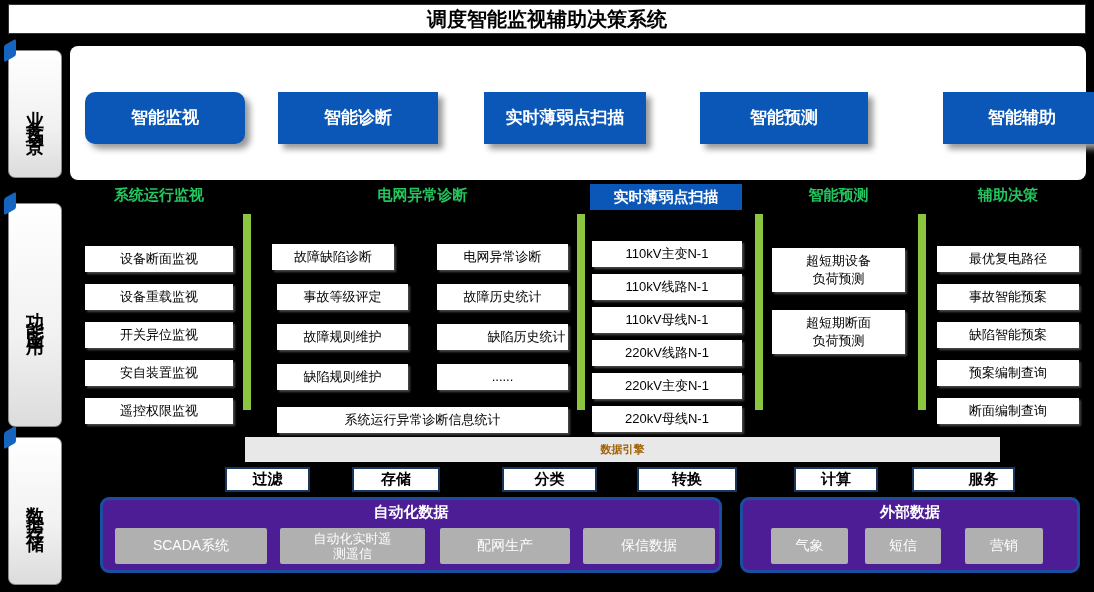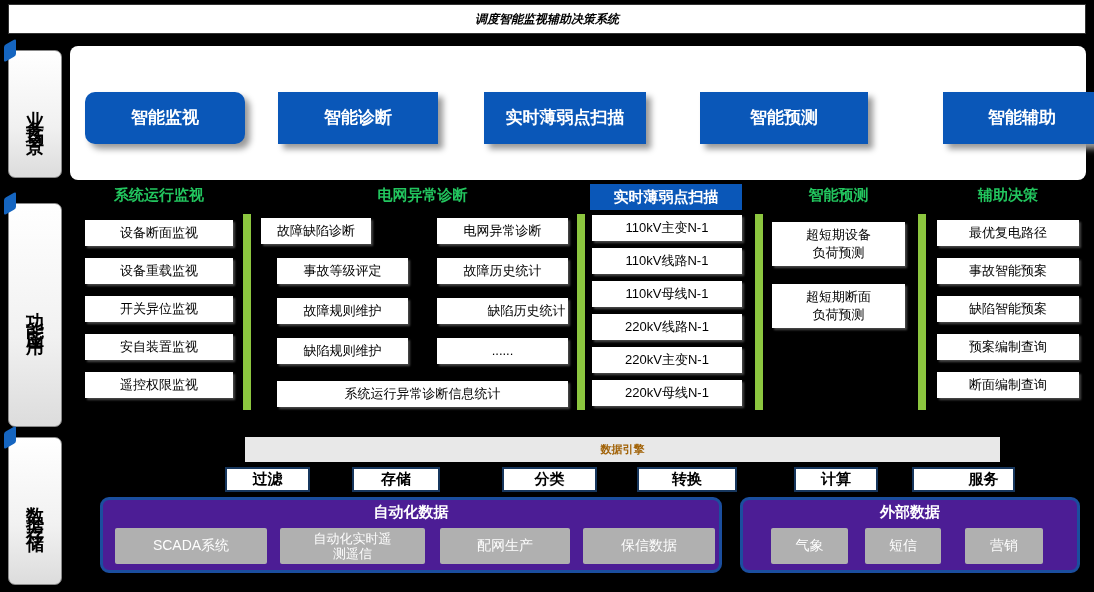--- a/index.html
+++ b/index.html
@@ -2,21 +2,21 @@
 <html><head>
 <meta charset="utf-8">
 <style>
   * { margin:0; padding:0; box-sizing:border-box; }
   html,body { background:#000; }
   body { font-family:"Liberation Sans","DejaVu Sans",sans-serif; }
   .canvas { position:relative; width:1094px; height:592px; background:#000; overflow:hidden; margin:0 auto; }
 
   .title-bar { position:absolute; left:8px; top:4px; width:1078px; height:30px;
     background:#fff; border:1px solid #333; text-align:center; line-height:28px;
-    font-size:12px; font-weight:bold; color:#000;font-style:italic; }
+    font-size:20px; font-weight:bold; color:#000; }
 
   .side-tab { position:absolute; left:8px; width:54px;
     background:linear-gradient(180deg,#ffffff 0%,#f1f1f1 60%,#dcdcdc 100%);
     border:1px solid #8a8a8a; border-radius:7px;
     display:flex; align-items:center; justify-content:center; }
   .side-tab .vtext { writing-mode:vertical-rl; text-orientation:upright;
     font-size:18px; font-weight:bold; color:#000; letter-spacing:9px; }
   .tab-accent { position:absolute; left:-5px; top:-9px; width:12px; height:17px;
     background:#1565c0; transform:skewY(-28deg); border-radius:2px; }
 
@@ -28,21 +28,21 @@
 
   .col-header { position:absolute; color:#22c55e; font-size:15px; font-weight:bold;
     text-align:center; }
   .col-header-box { position:absolute; background:#0a57b8; color:#fff; font-size:15px;
     font-weight:bold; text-align:center; height:26px; line-height:26px; }
 
   .vbar { position:absolute; width:8px; background:#8cc63f; }
 
   .item-box { position:absolute; background:#fff; color:#000; font-size:13px;
     height:26px; line-height:26px; text-align:center; white-space:nowrap;
-    box-shadow:2px 2px 2px rgba(130,130,130,0.55); }
+    box-shadow:2px 2px 2px rgba(130,130,130,0.55);margin-top:26px; }
   .item-box.tall { height:44px; line-height:18px; display:flex; align-items:center; justify-content:center; white-space:normal; }
   .item-box.tall .wrap { display:inline-block; width:70px; }
   .engine-banner { position:absolute; left:245px; top:437px; width:755px; height:25px;
     background:#e8e8e8; color:#a16207; font-size:11px; font-weight:bold;
     text-align:center; line-height:25px; }
   .op-box { position:absolute; top:467px; height:25px; background:#fff;
     border:2px solid #17375e; color:#000; font-size:15px; font-weight:bold;
     text-align:center; line-height:20px; }
 
   .data-group { position:absolute; top:497px; height:76px; border:3px solid #1b4e9e;
@@ -92,21 +92,21 @@
   <div class="vbar" style="left:577px; top:214px; height:196px;"></div>
   <div class="vbar" style="left:755px; top:214px; height:196px;"></div>
   <div class="vbar" style="left:918px; top:214px; height:196px;"></div>
 
   <div class="item-box" style="left:85px; top:220px; width:148px;">设备断面监视</div>
   <div class="item-box" style="left:85px; top:258px; width:148px;">设备重载监视</div>
   <div class="item-box" style="left:85px; top:296px; width:148px;">开关异位监视</div>
   <div class="item-box" style="left:85px; top:334px; width:148px;">安自装置监视</div>
   <div class="item-box" style="left:85px; top:372px; width:148px;">遥控权限监视</div>
 
-  <div class="item-box" style="left:261px; top:218px; width:110px;">故障缺陷诊断</div>
+  <div class="item-box" style="left:272px; top:218px; width:122px;">故障缺陷诊断</div>
   <div class="item-box" style="left:277px; top:258px; width:131px;">事故等级评定</div>
   <div class="item-box" style="left:277px; top:298px; width:131px;">故障规则维护</div>
   <div class="item-box" style="left:277px; top:338px; width:131px;">缺陷规则维护</div>
 
   <div class="item-box" style="left:437px; top:218px; width:131px;">电网异常诊断</div>
   <div class="item-box" style="left:437px; top:258px; width:131px;">故障历史统计</div>
   <div class="item-box" style="left:437px; top:298px; width:131px;padding-left:48px;">缺陷历史统计</div>
   <div class="item-box" style="left:437px; top:338px; width:131px;">......</div>
 
   <div class="item-box" style="left:277px; top:381px; width:291px;">系统运行异常诊断信息统计</div>

